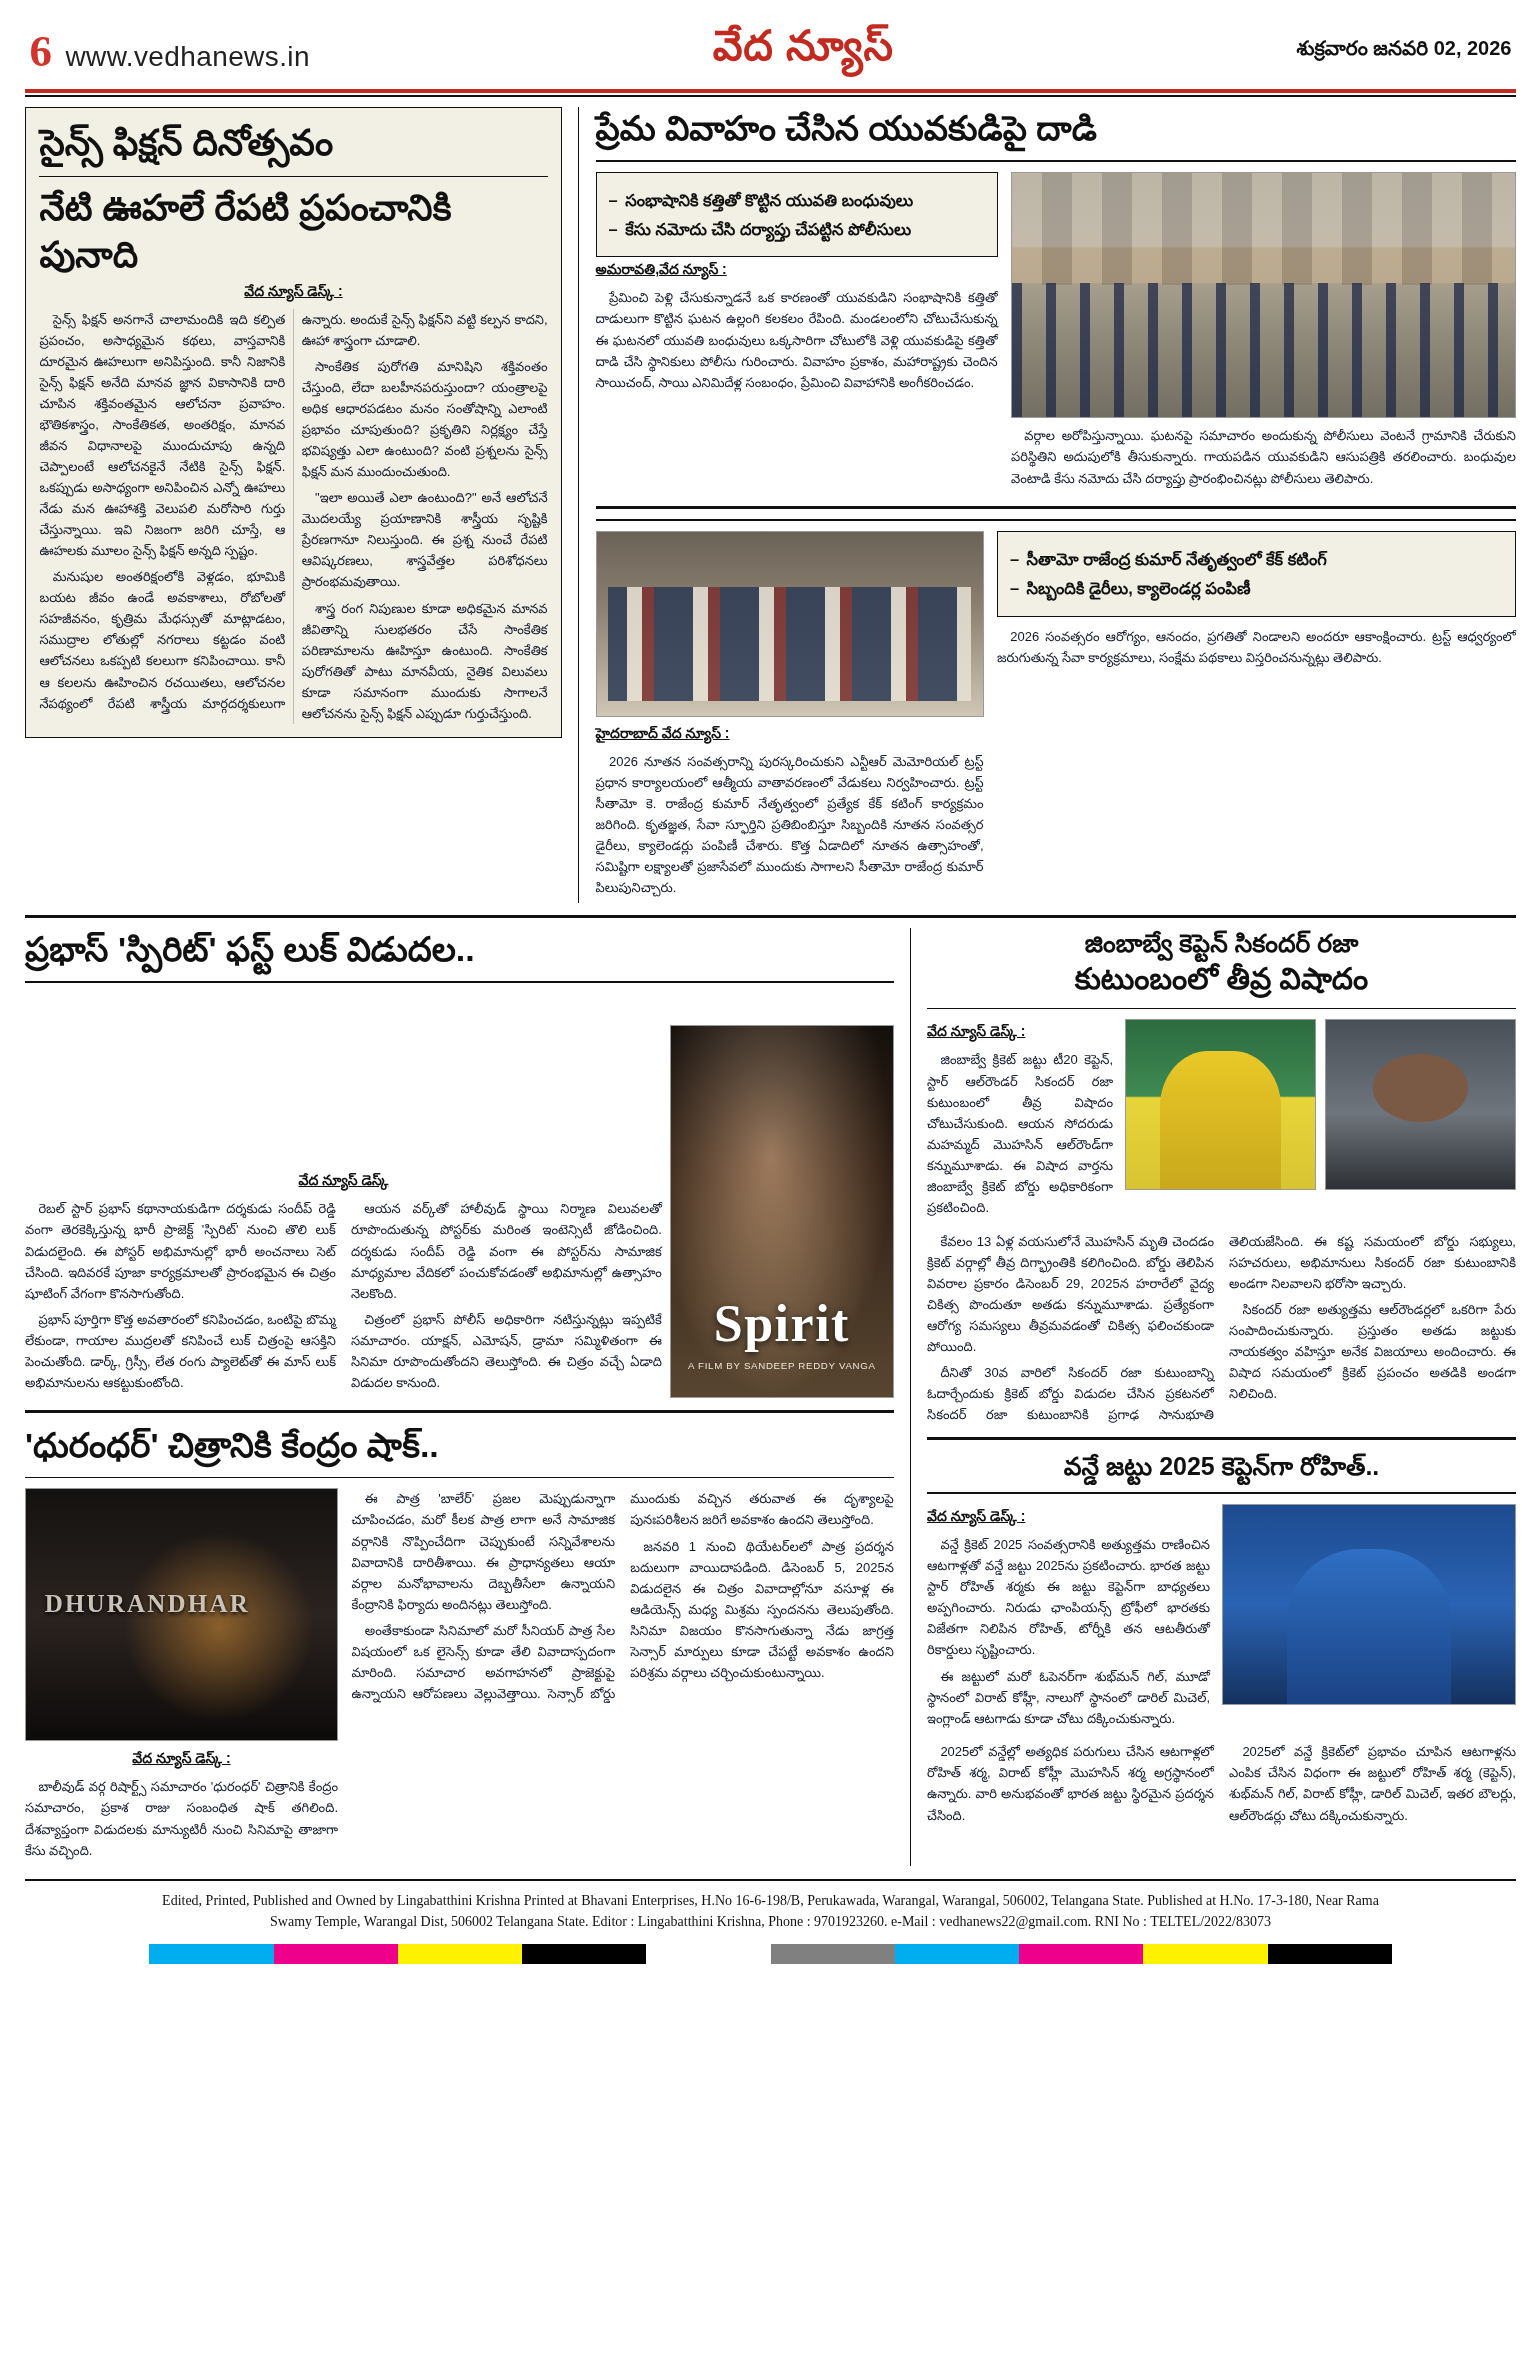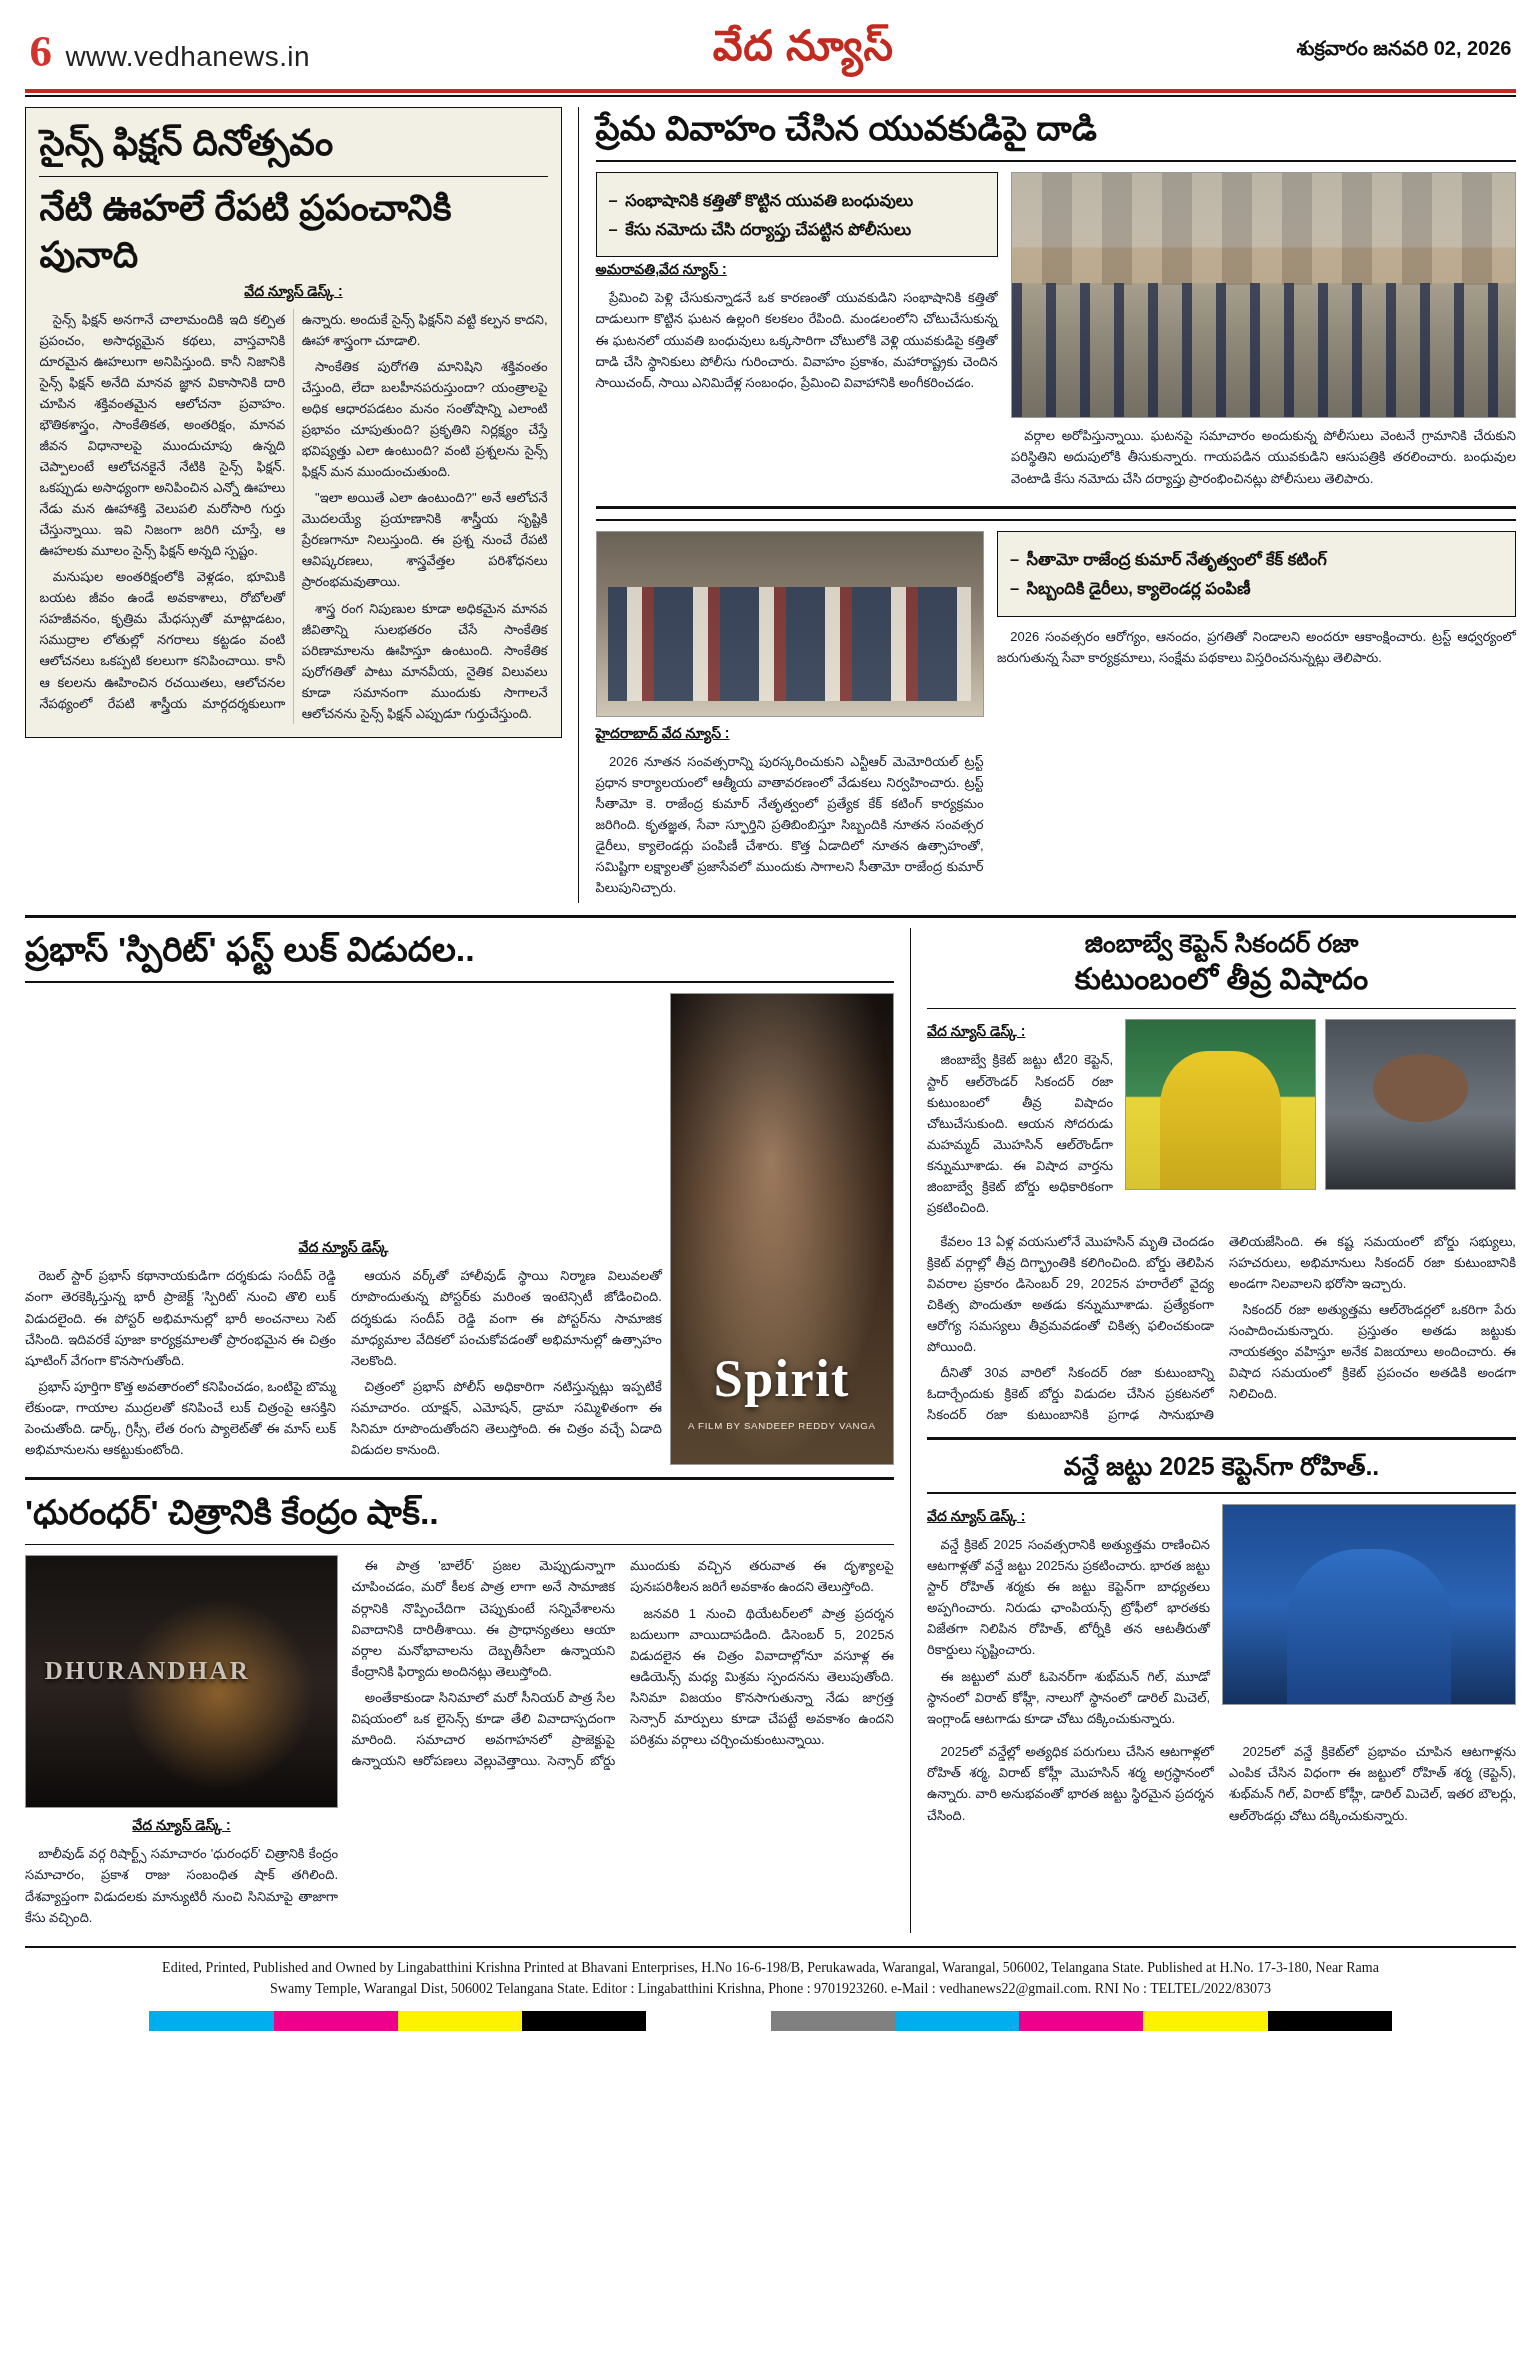--- a/index.html
+++ b/index.html
@@ -330,21 +330,21 @@
           <div style="flex:1 1 auto;">
             <div class="byline" style="text-align:center;">వేద న్యూస్ డెస్క్</div>
             <div class="body-te two-col">
               <p>రెబల్ స్టార్ ప్రభాస్ కథానాయకుడిగా దర్శకుడు సందీప్ రెడ్డి వంగా తెరకెక్కిస్తున్న భారీ ప్రాజెక్ట్ 'స్పిరిట్' నుంచి తొలి లుక్ విడుదలైంది. ఈ పోస్టర్ అభిమానుల్లో భారీ అంచనాలు సెట్ చేసింది. ఇదివరకే పూజా కార్యక్రమాలతో ప్రారంభమైన ఈ చిత్రం షూటింగ్ వేగంగా కొనసాగుతోంది.</p>
               <p>ప్రభాస్ పూర్తిగా కొత్త అవతారంలో కనిపించడం, ఒంటిపై బొమ్మ లేకుండా, గాయాల ముద్రలతో కనిపించే లుక్ చిత్రంపై ఆసక్తిని పెంచుతోంది. డార్క్, గ్రిస్సీ, లేత రంగు ప్యాలెట్‌తో ఈ మాస్ లుక్ అభిమానులను ఆకట్టుకుంటోంది.</p>
               <p>ఆయన వర్క్‌తో హాలీవుడ్ స్థాయి నిర్మాణ విలువలతో రూపొందుతున్న పోస్టర్‌కు మరింత ఇంటెన్సిటీ జోడించింది. దర్శకుడు సందీప్ రెడ్డి వంగా ఈ పోస్టర్‌ను సామాజిక మాధ్యమాల వేదికలో పంచుకోవడంతో అభిమానుల్లో ఉత్సాహం నెలకొంది.</p>
               <p>చిత్రంలో ప్రభాస్ పోలీస్ అధికారిగా నటిస్తున్నట్లు ఇప్పటికే సమాచారం. యాక్షన్, ఎమోషన్, డ్రామా సమ్మిళితంగా ఈ సినిమా రూపొందుతోందని తెలుస్తోంది. ఈ చిత్రం వచ్చే ఏడాది విడుదల కానుంది.</p>
             </div>
           </div>
           <div style="flex:0 0 224px;">
-            <div class="photo ph-poster" style="height:472px;">
+            <div class="photo ph-poster" style="height:373px;margin-top:32px;">
               <div class="poster-word">Spirit</div>
               <div class="poster-sub">A FILM BY SANDEEP REDDY VANGA</div>
             </div>
           </div>
         </div>
       </div>
 
       <div class="hsep-thick"></div>
 
       <div>

